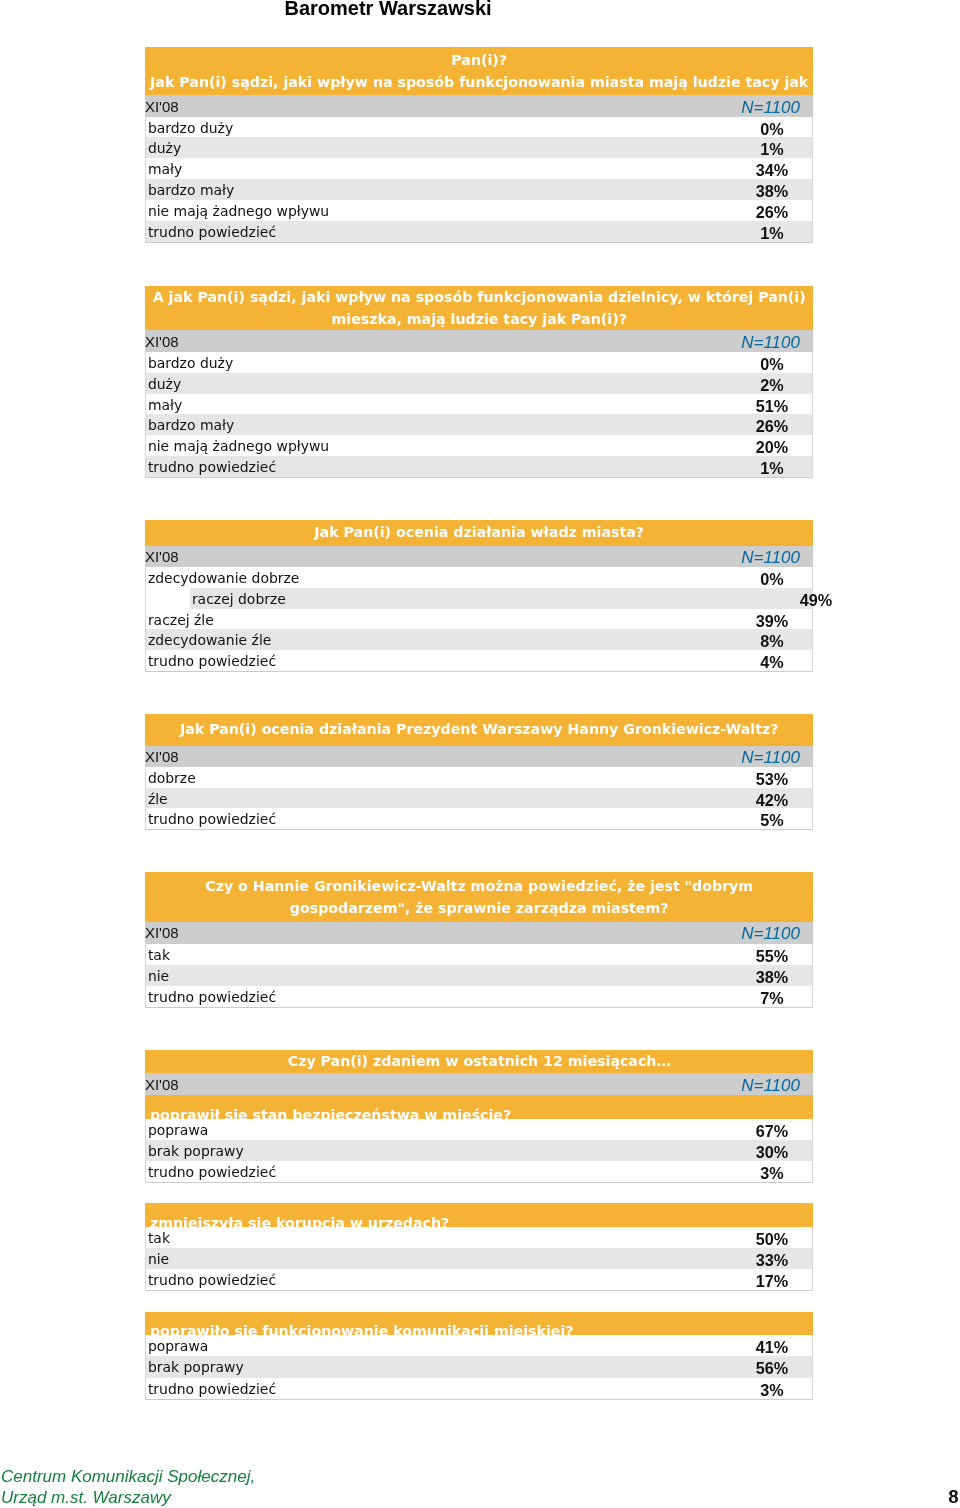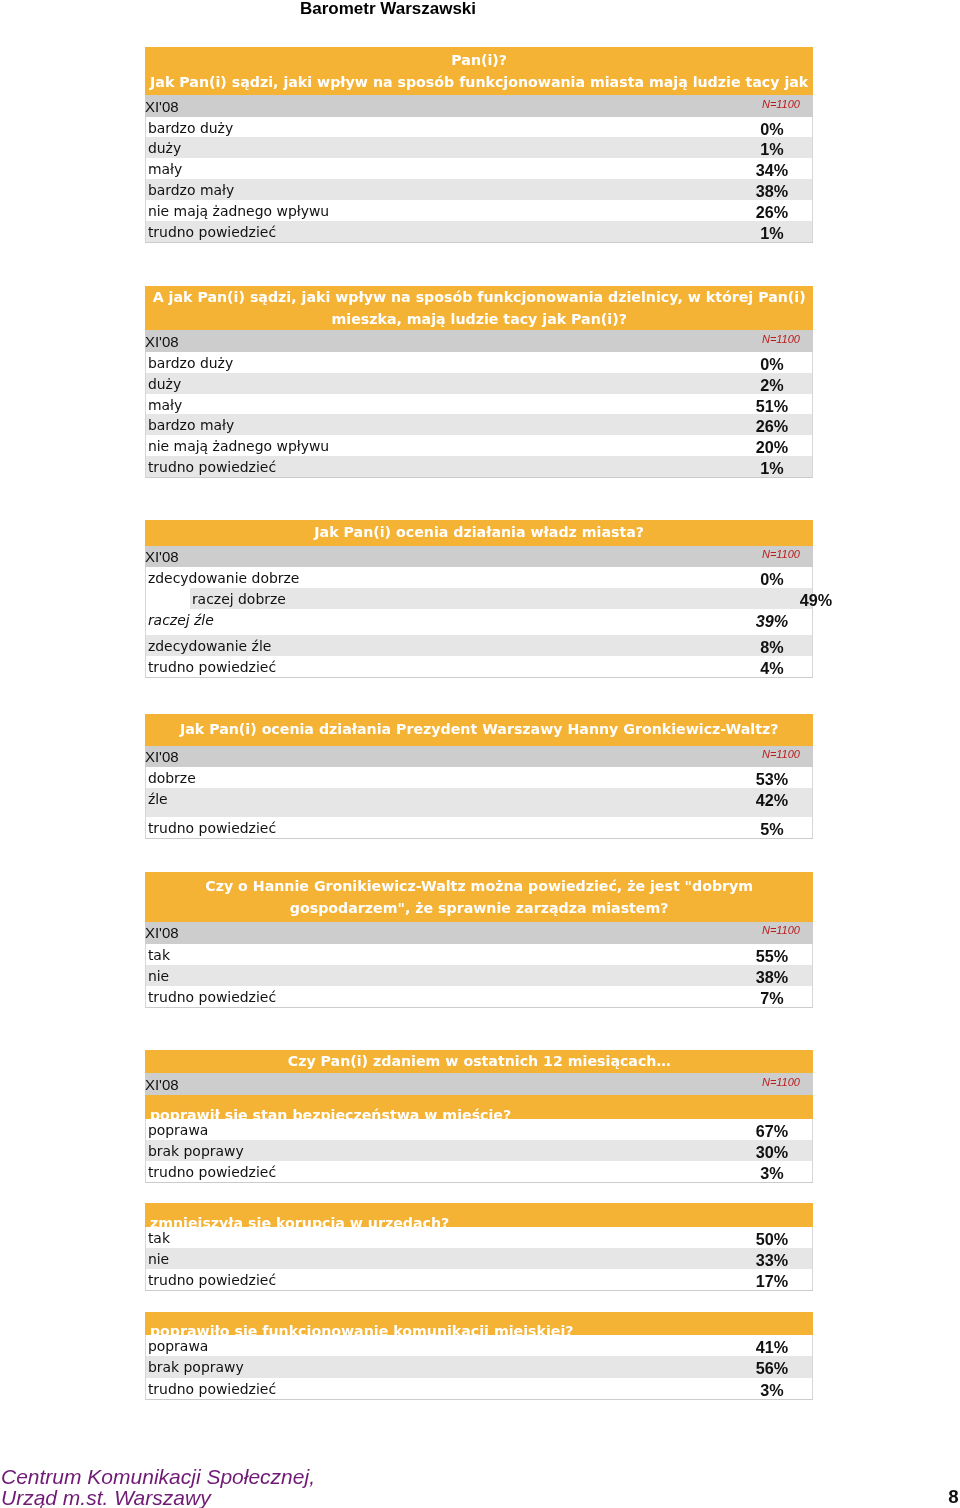--- a/index.html
+++ b/index.html
@@ -1,46 +1,46 @@
 <!DOCTYPE html>
 <html><head>
 <meta charset="utf-8">
 <style>
   html,body{margin:0;padding:0;background:#ffffff;}
   body{width:960px;height:1508px;font-family:"DejaVu Sans",sans-serif;-webkit-font-smoothing:antialiased;}
   .page{position:relative;width:960px;height:1508px;overflow:hidden;}
 
   .doc-title{position:absolute;left:0;top:-1px;width:776px;text-align:center;line-height:19px;
-    font-family:"Liberation Sans",sans-serif;font-weight:bold;font-size:17px;color:#000;letter-spacing:0px;}
+    font-family:"Liberation Sans",sans-serif;font-weight:bold;font-size:20px;color:#000;letter-spacing:0px;}
 
   .tables{position:absolute;left:144.9px;top:0;width:668.6px;height:1410px;}
 
   .qtable{position:absolute;left:0;width:668.6px;}
   .qhead{background:#F4B335;color:#ffffff;font-weight:bold;font-size:14.2px;text-align:center;
      line-height:22.3px;box-sizing:border-box;display:flex;align-items:center;justify-content:center;}
   .qhead span{display:block;width:100%;padding:0 4px;}
   .tline{display:block;font-style:normal;}
   .subhead{background:#F4B335;color:#ffffff;font-weight:bold;font-size:14.2px;text-align:left;
      line-height:22.3px;box-sizing:border-box;display:flex;align-items:center;}
   .subhead span{display:block;width:100%;padding:16px 0 0 5px;}
   .colhdr{background:#CDCDCD;box-sizing:border-box;position:relative;}
   .colhdr .period{position:absolute;left:0;width:586.1px;text-align:left;
      font-family:"Liberation Sans",sans-serif;font-size:15px;color:#111;}
   .colhdr .sample{position:absolute;right:13.5px;font-family:"Liberation Sans",sans-serif;
-     font-style:italic;font-size:11px;color:#b91c1c;}
+     font-style:italic;font-size:17px;color:#0369a1;}
   .rows{border-left:1px solid #D6D6D6;border-right:1px solid #D6D6D6;border-bottom:1.3px solid #CBCBCB;}
   .row{box-sizing:border-box;position:relative;background:#ffffff;}
   .row.alt{background:#E6E6E6;}
   .row .label{position:absolute;left:2px;font-size:13.95px;color:#111;white-space:nowrap;}
   .row .value{position:absolute;left:584.7px;width:82.5px;text-align:center;
      font-family:"Liberation Sans",sans-serif;font-size:16.2px;font-weight:bold;color:#111;}
 
   .footer{position:absolute;left:0;top:1465.5px;width:960px;height:42px;}
   .footer-text{position:absolute;left:1px;top:0;font-family:"Liberation Sans",sans-serif;
-      font-style:italic;font-size:21px;line-height:21.8px;color:#701a75;white-space:nowrap;}
+      font-style:italic;font-size:17px;line-height:21.8px;color:#15803d;white-space:nowrap;}
   .page-num{position:absolute;left:948.2px;top:22px;font-family:"Liberation Sans",sans-serif;
       font-weight:bold;font-size:18.7px;line-height:18px;color:#111;}
 </style>
 </head>
 <body>
 
 <div class="page">
   <div class="doc-title">Barometr Warszawski</div>
   <div class="tables" id="tables">
       <div class="qtable" style="top: 47.4px;">
@@ -129,21 +129,21 @@
         </div>
         <div class="rows">
           <div class="row" style="height: 20.95px;">
             <span class="label" style="top:3px">zdecydowanie dobrze</span>
             <span class="value" style="top:3px">0%</span>
           </div>
           <div class="row alt" style="height: 20.95px; margin-left: 44px;">
             <span class="label" style="top:3px">raczej dobrze</span>
             <span class="value" style="top:3px">49%</span>
           </div>
-          <div class="row" style="height: 26px; font-style: italic;">
+          <div class="row" style="height: 20px;">
             <span class="label" style="top:3px">raczej źle</span>
             <span class="value" style="top:3px">39%</span>
           </div>
           <div class="row alt" style="height: 20.95px;">
             <span class="label" style="top:3px">zdecydowanie źle</span>
             <span class="value" style="top:3px">8%</span>
           </div>
           <div class="row" style="height: 20.95px;">
             <span class="label" style="top:3px">trudno powiedzieć</span>
             <span class="value" style="top:3px">4%</span>
@@ -156,21 +156,21 @@
         </div>
         <div class="colhdr" style="height: 21.6px;">
           <span class="period" style="top:2.5px">XI'08</span>
           <span class="sample" style="top:2.5px">N=1100</span>
         </div>
         <div class="rows">
           <div class="row" style="height: 20.92px;">
             <span class="label" style="top:3px">dobrze</span>
             <span class="value" style="top:3px">53%</span>
           </div>
-          <div class="row alt" style="height: 29px;">
+          <div class="row alt" style="height: 20px;">
             <span class="label" style="top:3px">źle</span>
             <span class="value" style="top:3px">42%</span>
           </div>
           <div class="row" style="height: 20.92px;">
             <span class="label" style="top:3px">trudno powiedzieć</span>
             <span class="value" style="top:3px">5%</span>
           </div>
         </div>
       </div>
       <div class="qtable" style="top: 872.3px;">

